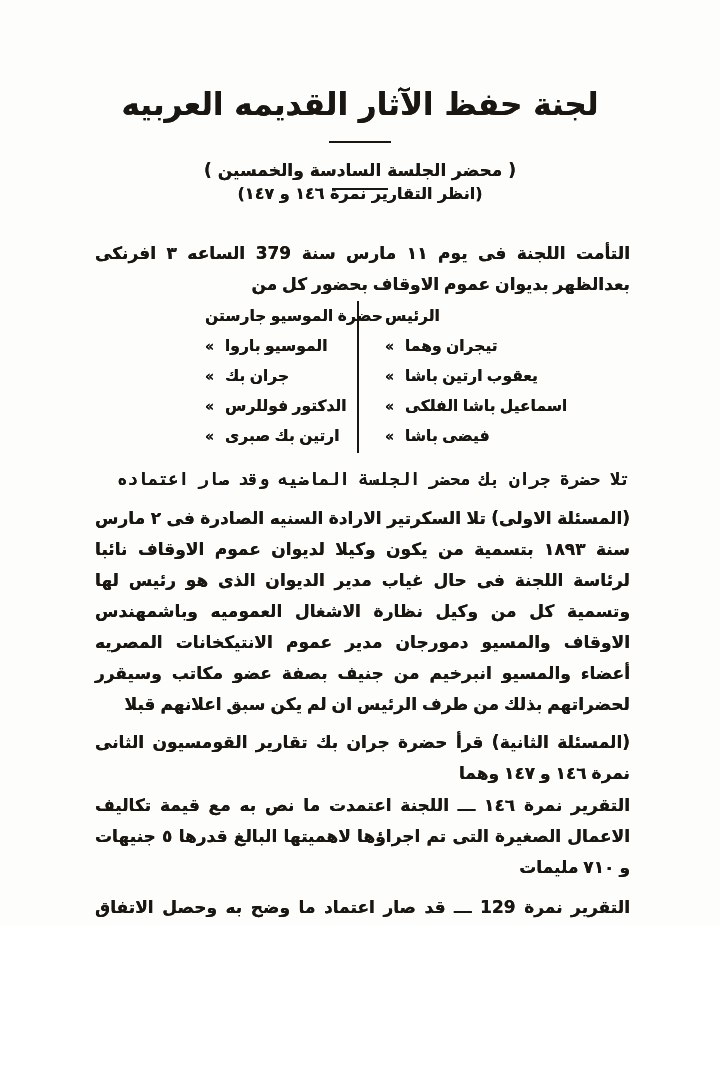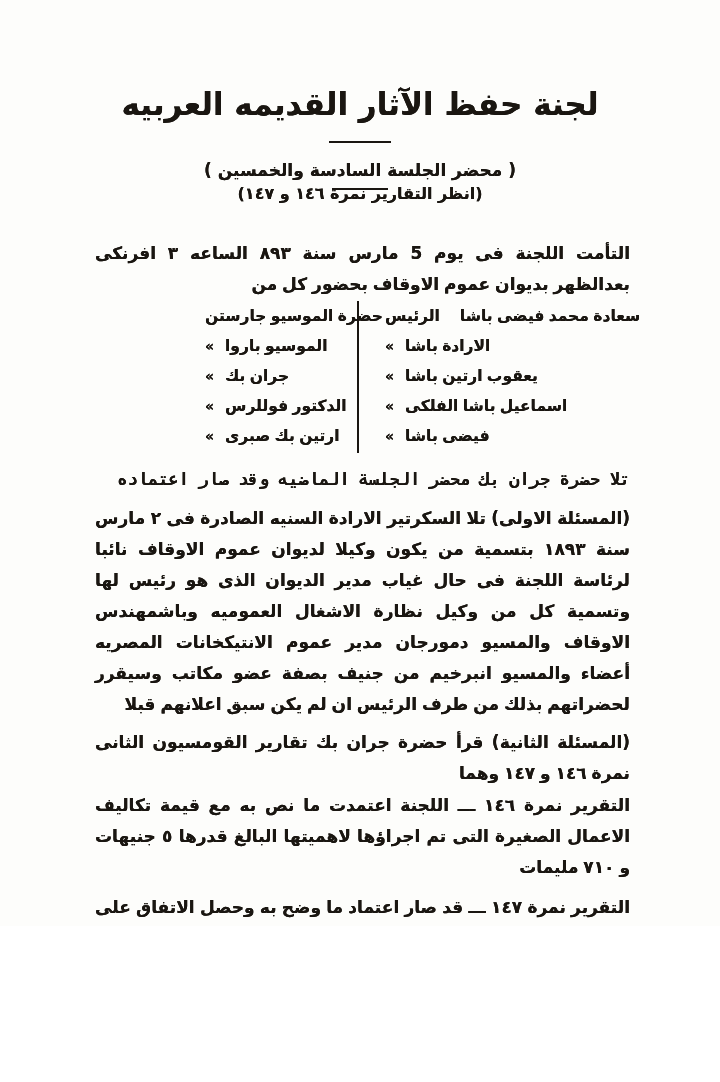--- a/index.html
+++ b/index.html
@@ -88,21 +88,21 @@
   <div class="header">
     <h1 class="title">لجنة حفظ الآثار القديمه العربيه</h1>
     <div class="rule rule1"></div>
     <div class="subtitle sub1">( محضر الجلسة السادسة والخمسين )</div>
     <div class="rule rule2"></div>
     <div class="subtitle sub2">(انظر التقارير نمرة ١٤٦ و ١٤٧)</div>
   </div>
 
   <div class="content">
 
-    <p class="para">التأمت اللجنة فى يوم 5 مارس سنة ٨٩٣ الساعه ٣ افرنكى بعدالظهر بديوان عموم الاوقاف بحضور كل من</p>
+    <p class="para">التأمت اللجنة فى يوم ١١ مارس سنة 379 الساعه ٣ افرنكى بعدالظهر بديوان عموم الاوقاف بحضور كل من</p>
 
     <div class="attendees">
       <div class="att-col col-left">
         <div class="att-row">
 
           <span class="name">حضرة الموسيو جارستن</span>
         </div>
         <div class="att-row">
           <span class="ditto">«</span>
           <span class="name">الموسيو باروا</span>
@@ -118,26 +118,25 @@
         <div class="att-row">
           <span class="ditto">«</span>
           <span class="name">ارتين بك صبرى</span>
         </div>
       </div>
 
       <div class="att-col col-right">
         <div class="att-row">
           <span class="role">الرئيس</span>
 
-          <span class="name">سعادة محمد فيضى باشا</span>
         </div>
         <div class="att-row">
 
           <span class="ditto">«</span>
-          <span class="name">الارادة باشا</span>
+          <span class="name">تيجران وهما</span>
         </div>
         <div class="att-row">
 
           <span class="ditto">«</span>
           <span class="name">يعقوب ارتين باشا</span>
         </div>
         <div class="att-row">
 
           <span class="ditto">«</span>
           <span class="name">اسماعيل باشا الفلكى</span>
@@ -151,16 +150,16 @@
     </div>
 
     <p class="para approval">تلا حضرة جران بك محضر الجلسة الماضيه وقد صار اعتماده</p>
 
     <p class="para section"><span class="label">(المسئلة الاولى)</span> <span>تلا السكرتير الارادة السنيه الصادرة فى ٢ مارس سنة ١٨٩٣ بتسمية من يكون وكيلا لديوان عموم الاوقاف نائبا لرئاسة اللجنة فى حال غياب مدير الديوان الذى هو رئيس لها وتسمية كل من وكيل نظارة الاشغال العموميه وباشمهندس الاوقاف والمسيو دمورجان مدير عموم الانتيكخانات المصريه أعضاء والمسيو انبرخيم من جنيف بصفة عضو مكاتب وسيقرر لحضراتهم بذلك من طرف الرئيس ان لم يكن سبق اعلانهم قبلا</span></p>
 
     <p class="para section"><span class="label">(المسئلة الثانية)</span> <span>قرأ حضرة جران بك تقارير القومسيون الثانى نمرة ١٤٦ و ١٤٧ وهما</span></p>
 
     <p class="para section tight"><span class="label">التقرير نمرة ١٤٦ ـــ</span> <span>اللجنة اعتمدت ما نص به مع قيمة تكاليف الاعمال الصغيرة التى تم اجراؤها لاهميتها البالغ قدرها ٥ جنيهات و ٧١٠ مليمات</span></p>
 
-    <p class="para section gap"><span class="label">التقرير نمرة ١٤٧ ـــ</span> <span>قد صار اعتماد ما وضح به وحصل الاتفاق على ابعاث هذا التقرير فى أقرب وقت الى ديوان عموم الاوقاف لورود الافادة منه عما اذا كان يقدر على الاشتراك بمبلغ قدره ١٧٩٦ جنيها فى الاشغال التى تود اللجنة اجراها بالآثار المبين مفرداتها بالفقرة السابعة من التقرير المذكور وهى عن الاشغال المقتضى عملها من ميزانية السنة</span></p>
+    <p class="para section gap"><span class="label">التقرير نمرة 129 ـــ</span> <span>قد صار اعتماد ما وضح به وحصل الاتفاق على ابعاث هذا التقرير فى أقرب وقت الى ديوان عموم الاوقاف لورود الافادة منه عما اذا كان يقدر على الاشتراك بمبلغ قدره ١٧٩٦ جنيها فى الاشغال التى تود اللجنة اجراها بالآثار المبين مفرداتها بالفقرة السابعة من التقرير المذكور وهى عن الاشغال المقتضى عملها من ميزانية السنة</span></p>
 
   </div>
 </div>
 
 </body></html>

